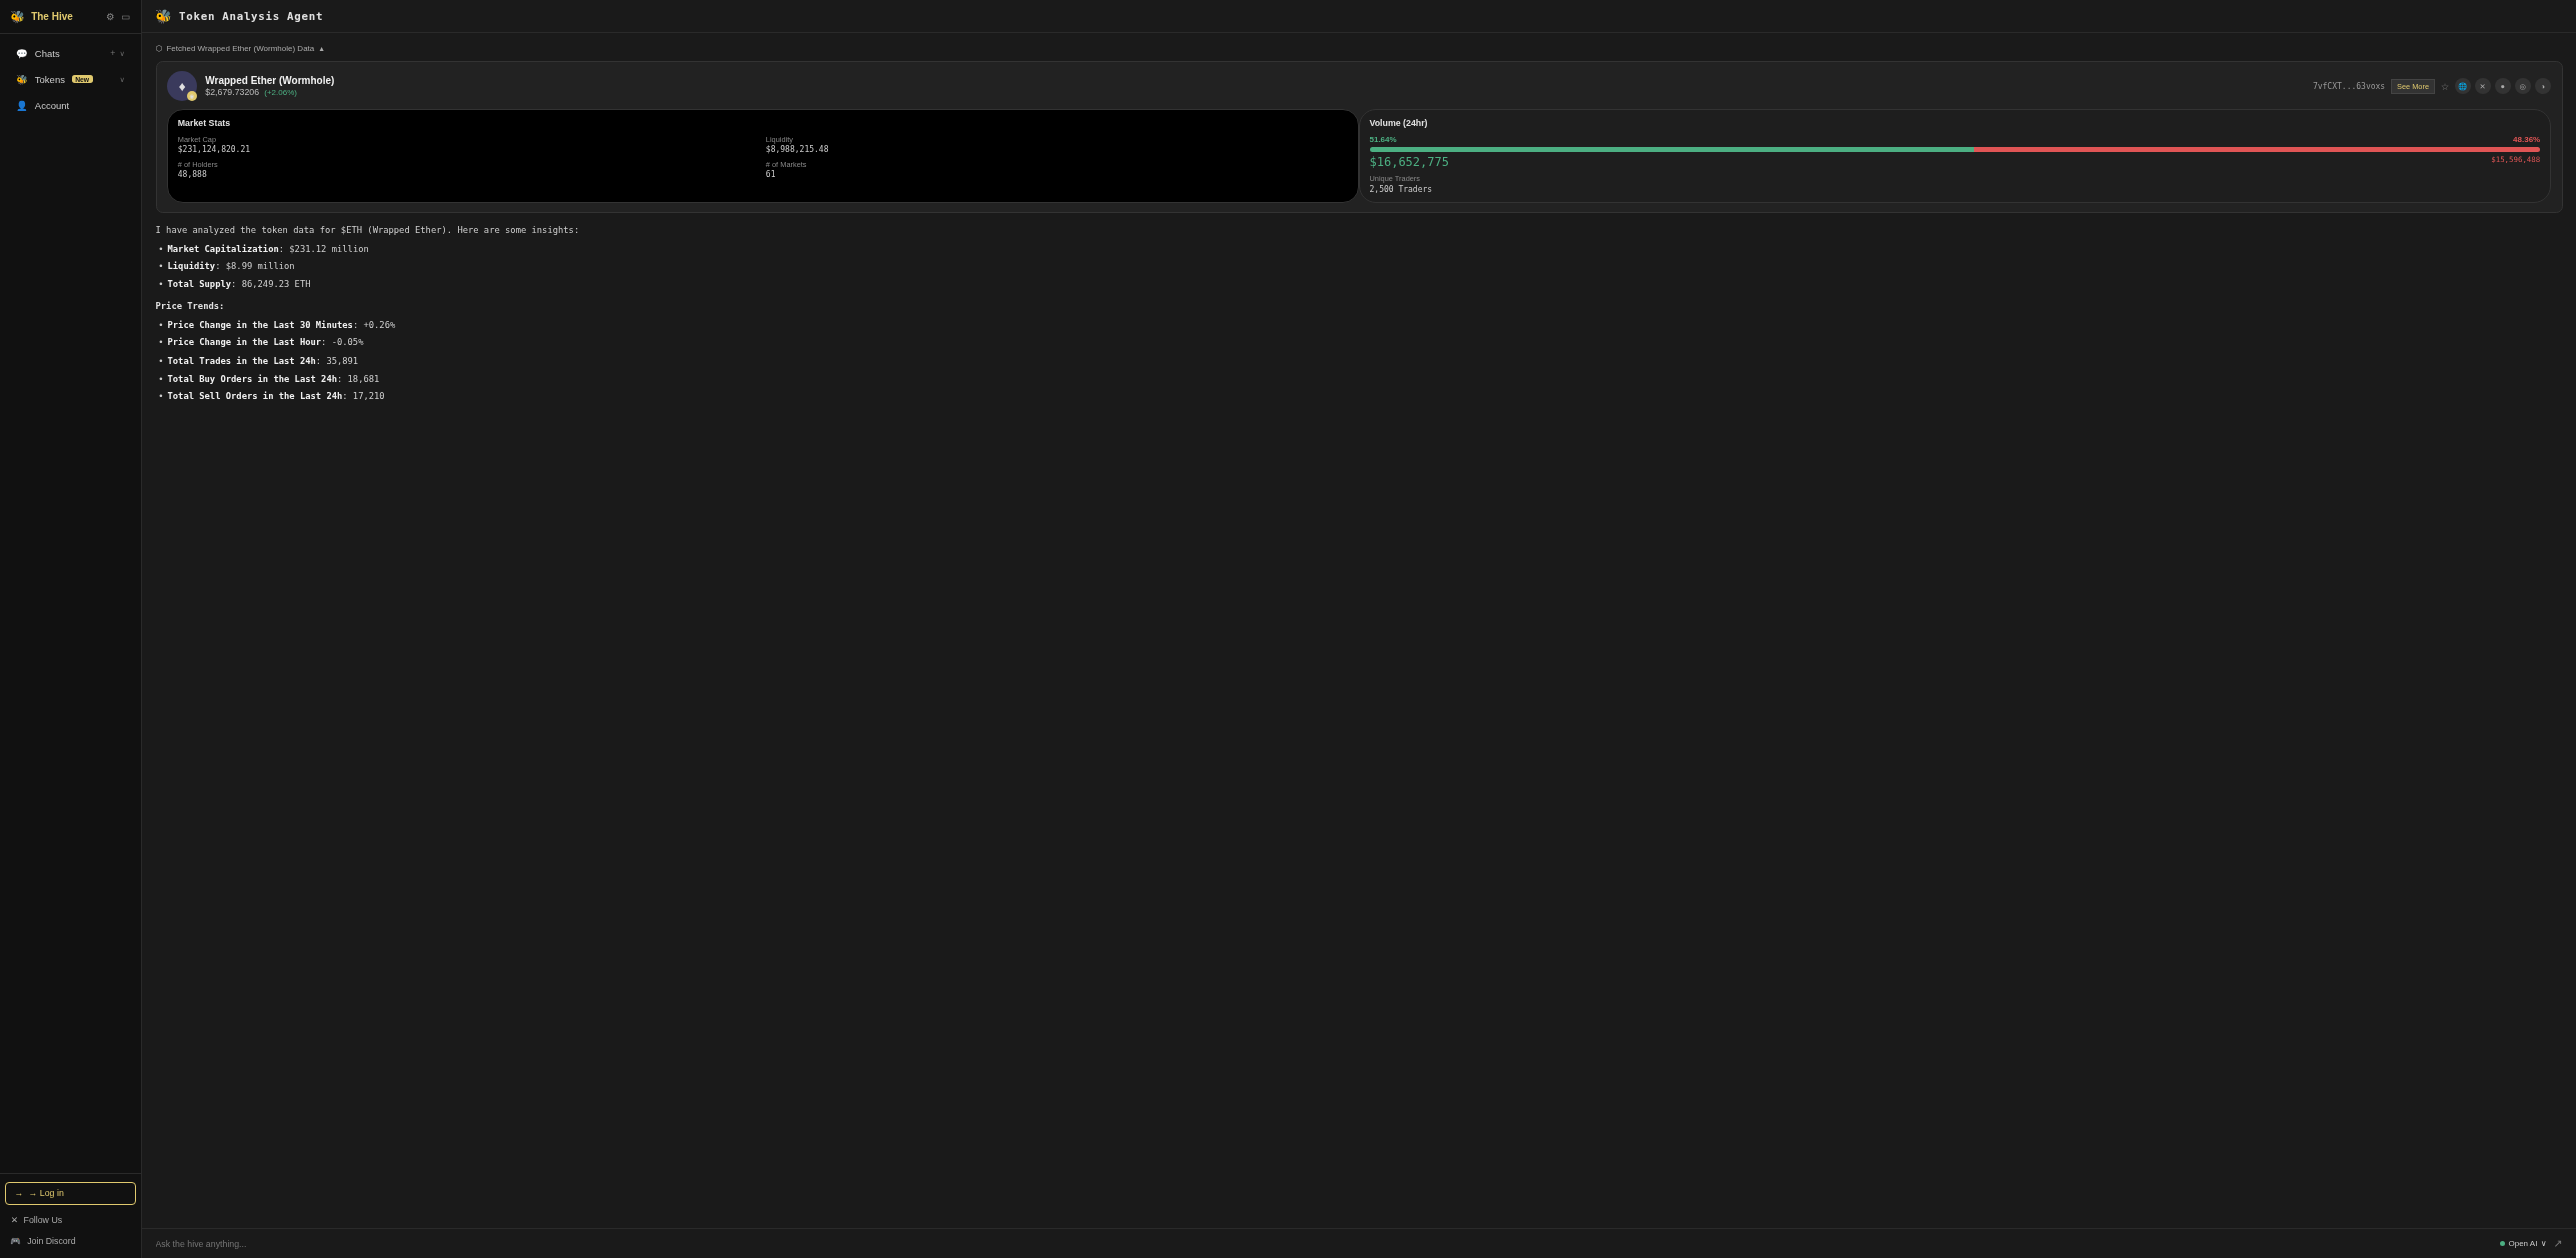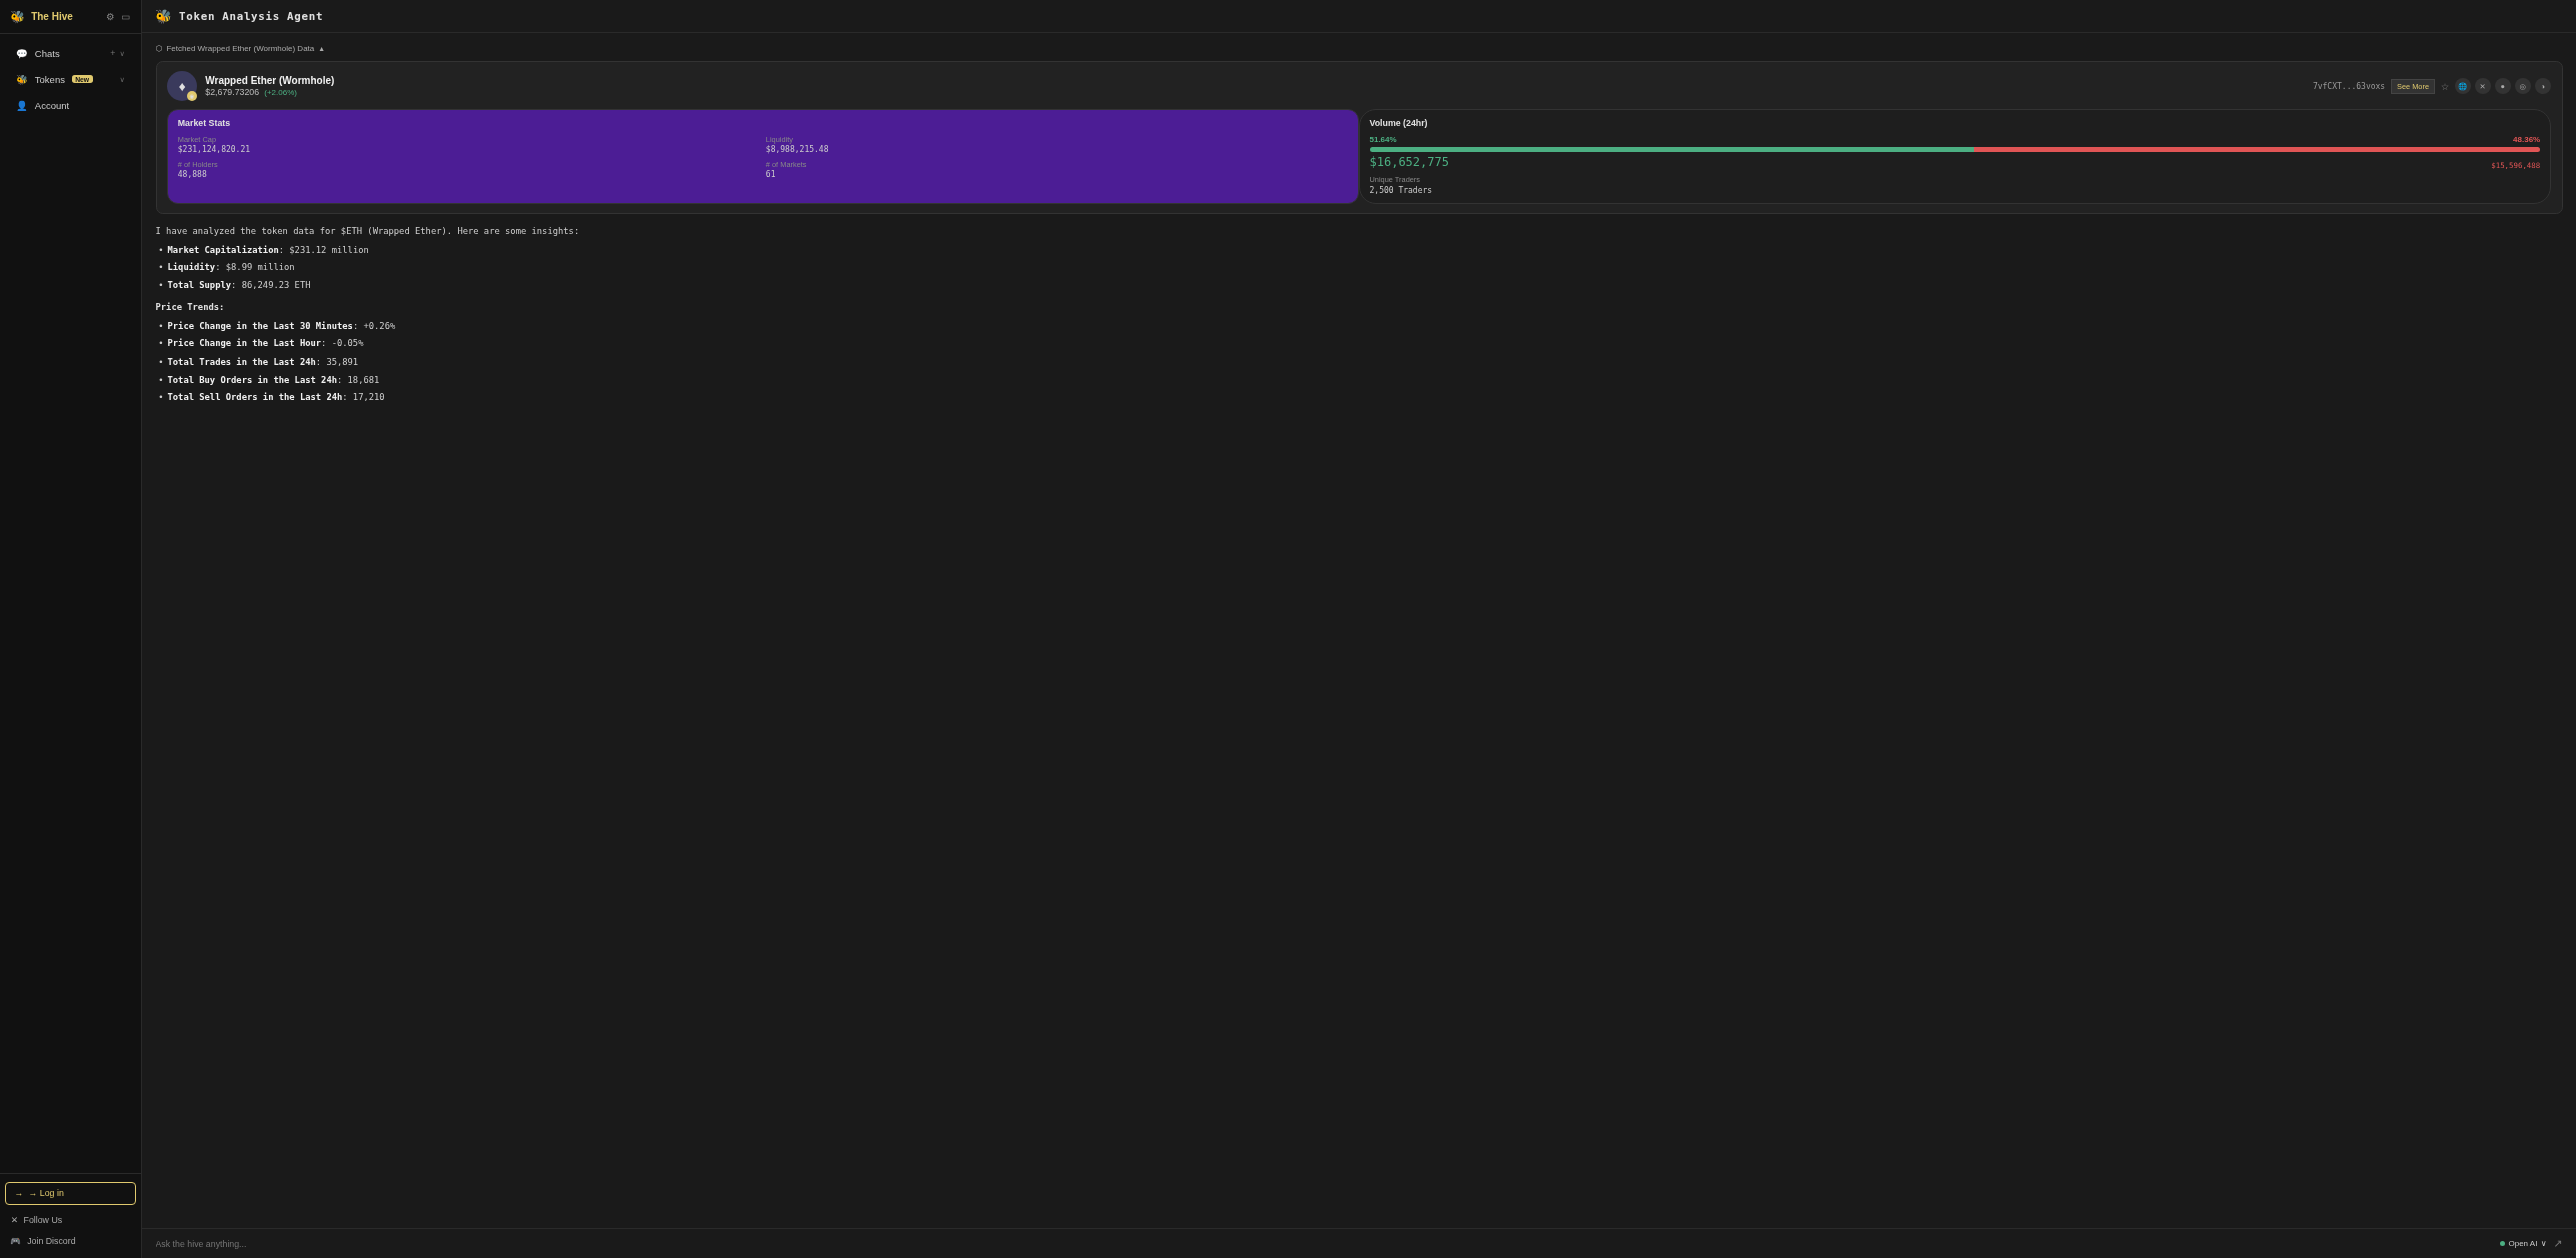--- a/index.html
+++ b/index.html
@@ -264,23 +264,23 @@
       cursor: pointer;
     }
 
     
     .stats-grid {
       display: grid;
       grid-template-columns: 1fr 1fr;
       gap: 0;
     }
     .market-stats {
-      background: #4c1d95;
+      background: #000000;
       border: 0.7px solid #333;
-      border-radius: 11px;
+      border-radius: 16px;
       padding: 8px 9.5px;
     }
     .volume-stats {
       background: #1e1e1e;
       border: 0.7px solid #333;
       border-radius: 17px;
       padding: 8px 9.5px;
     }
     .stats-title {
       font-size: 8.8px;
@@ -322,21 +322,21 @@
       overflow: hidden;
     }
     .vol-bar-buy { background: #4caf82; }
     .vol-bar-sell { background: #e05555; }
     .volume-amounts {
       display: flex;
       justify-content: space-between;
       margin-bottom: 5.4px;
     }
     .vol-amount-buy { color: #4caf82; font-size: 12px; font-family: monospace; }
-    .vol-amount-sell { color: #e05555; font-size: 7.4px; font-family: monospace; margin-top: 6px; }
+    .vol-amount-sell { color: #e05555; font-size: 7.4px; font-family: monospace; }
     .unique-traders-label {
       font-size: 7.4px;
       color: #888;
       margin-bottom: 1.4px;
     }
     .unique-traders-value {
       font-size: 8px;
       color: #ccc;
       font-family: monospace;
     }

